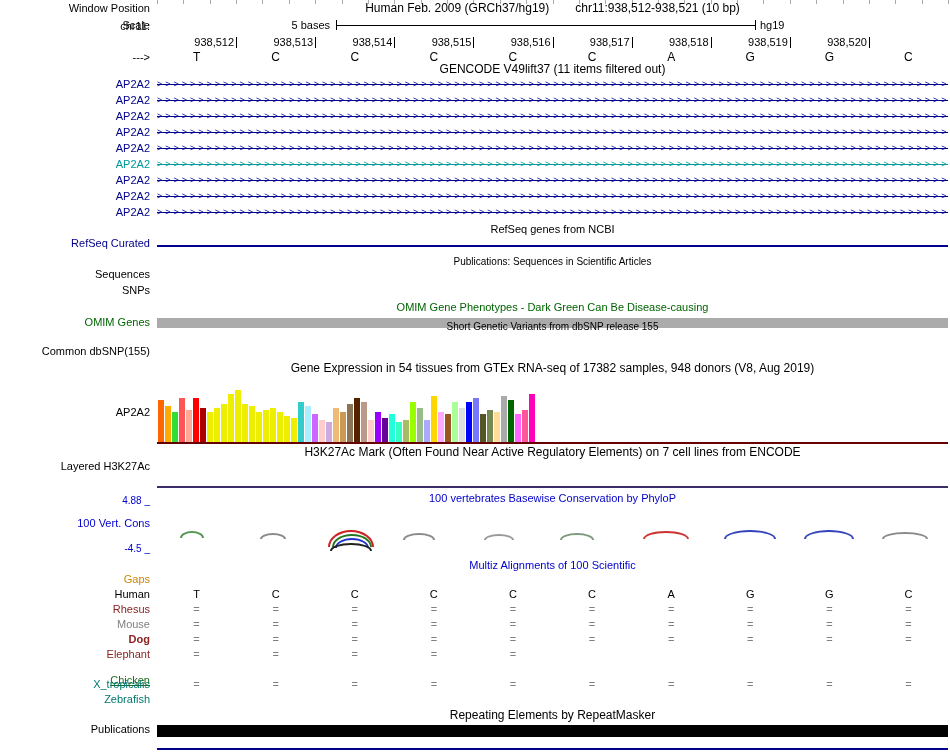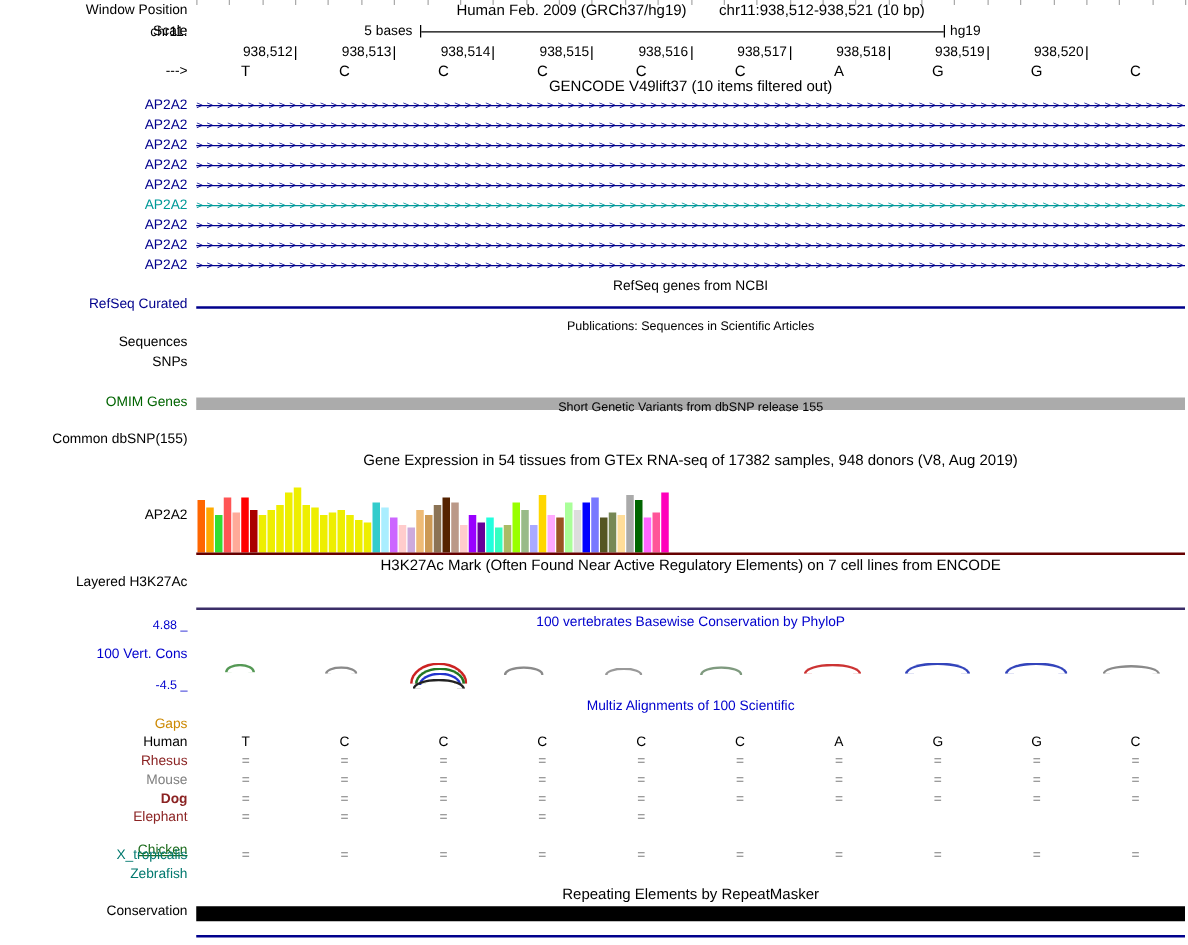--- a/index.html
+++ b/index.html
@@ -104,21 +104,21 @@
       <div class="base-cell" style="left: 315.2px; top: 51px; width: 79.1px;">C</div>
       <div class="base-cell" style="left: 394.3px; top: 51px; width: 79.1px;">C</div>
       <div class="base-cell" style="left: 473.4px; top: 51px; width: 79.1px;">C</div>
       <div class="base-cell" style="left: 552.5px; top: 51px; width: 79.1px;">C</div>
       <div class="base-cell" style="left: 631.6px; top: 51px; width: 79.1px;">A</div>
       <div class="base-cell" style="left: 710.7px; top: 51px; width: 79.1px;">G</div>
       <div class="base-cell" style="left: 789.8px; top: 51px; width: 79.1px;">G</div>
       <div class="base-cell" style="left: 868.9px; top: 51px; width: 79.1px;">C</div>
     </div>
 
-  <div class="ctitle fs12" style="top:63px;">GENCODE V49lift37 (10 items filtered out)</div>
+  <div class="ctitle fs12" style="top:63px;">GENCODE V49lift37 (11 items filtered out)</div>
   <div id="genes">
       <div class="lbl fs11" style="top: 78px; color: rgb(0, 0, 140);">AP2A2</div>
       <div class="gene-arrows" style="top: 78px; color: rgb(0, 0, 140); background-image: linear-gradient(rgb(0, 0, 140), rgb(0, 0, 140));">&gt;&gt;&gt;&gt;&gt;&gt;&gt;&gt;&gt;&gt;&gt;&gt;&gt;&gt;&gt;&gt;&gt;&gt;&gt;&gt;&gt;&gt;&gt;&gt;&gt;&gt;&gt;&gt;&gt;&gt;&gt;&gt;&gt;&gt;&gt;&gt;&gt;&gt;&gt;&gt;&gt;&gt;&gt;&gt;&gt;&gt;&gt;&gt;&gt;&gt;&gt;&gt;&gt;&gt;&gt;&gt;&gt;&gt;&gt;&gt;&gt;&gt;&gt;&gt;&gt;&gt;&gt;&gt;&gt;&gt;&gt;&gt;&gt;&gt;&gt;&gt;&gt;&gt;&gt;&gt;&gt;&gt;&gt;&gt;&gt;&gt;&gt;&gt;&gt;&gt;&gt;&gt;&gt;&gt;&gt;&gt;&gt;&gt;&gt;&gt;&gt;&gt;&gt;&gt;&gt;&gt;&gt;&gt;&gt;&gt;&gt;&gt;&gt;&gt;&gt;&gt;&gt;&gt;&gt;&gt;</div>
       <div class="lbl fs11" style="top: 94px; color: rgb(0, 0, 140);">AP2A2</div>
       <div class="gene-arrows" style="top: 94px; color: rgb(0, 0, 140); background-image: linear-gradient(rgb(0, 0, 140), rgb(0, 0, 140));">&gt;&gt;&gt;&gt;&gt;&gt;&gt;&gt;&gt;&gt;&gt;&gt;&gt;&gt;&gt;&gt;&gt;&gt;&gt;&gt;&gt;&gt;&gt;&gt;&gt;&gt;&gt;&gt;&gt;&gt;&gt;&gt;&gt;&gt;&gt;&gt;&gt;&gt;&gt;&gt;&gt;&gt;&gt;&gt;&gt;&gt;&gt;&gt;&gt;&gt;&gt;&gt;&gt;&gt;&gt;&gt;&gt;&gt;&gt;&gt;&gt;&gt;&gt;&gt;&gt;&gt;&gt;&gt;&gt;&gt;&gt;&gt;&gt;&gt;&gt;&gt;&gt;&gt;&gt;&gt;&gt;&gt;&gt;&gt;&gt;&gt;&gt;&gt;&gt;&gt;&gt;&gt;&gt;&gt;&gt;&gt;&gt;&gt;&gt;&gt;&gt;&gt;&gt;&gt;&gt;&gt;&gt;&gt;&gt;&gt;&gt;&gt;&gt;&gt;&gt;&gt;&gt;&gt;&gt;&gt;</div>
       <div class="lbl fs11" style="top: 110px; color: rgb(0, 0, 140);">AP2A2</div>
       <div class="gene-arrows" style="top: 110px; color: rgb(0, 0, 140); background-image: linear-gradient(rgb(0, 0, 140), rgb(0, 0, 140));">&gt;&gt;&gt;&gt;&gt;&gt;&gt;&gt;&gt;&gt;&gt;&gt;&gt;&gt;&gt;&gt;&gt;&gt;&gt;&gt;&gt;&gt;&gt;&gt;&gt;&gt;&gt;&gt;&gt;&gt;&gt;&gt;&gt;&gt;&gt;&gt;&gt;&gt;&gt;&gt;&gt;&gt;&gt;&gt;&gt;&gt;&gt;&gt;&gt;&gt;&gt;&gt;&gt;&gt;&gt;&gt;&gt;&gt;&gt;&gt;&gt;&gt;&gt;&gt;&gt;&gt;&gt;&gt;&gt;&gt;&gt;&gt;&gt;&gt;&gt;&gt;&gt;&gt;&gt;&gt;&gt;&gt;&gt;&gt;&gt;&gt;&gt;&gt;&gt;&gt;&gt;&gt;&gt;&gt;&gt;&gt;&gt;&gt;&gt;&gt;&gt;&gt;&gt;&gt;&gt;&gt;&gt;&gt;&gt;&gt;&gt;&gt;&gt;&gt;&gt;&gt;&gt;&gt;&gt;&gt;</div>
       <div class="lbl fs11" style="top: 126px; color: rgb(0, 0, 140);">AP2A2</div>
       <div class="gene-arrows" style="top: 126px; color: rgb(0, 0, 140); background-image: linear-gradient(rgb(0, 0, 140), rgb(0, 0, 140));">&gt;&gt;&gt;&gt;&gt;&gt;&gt;&gt;&gt;&gt;&gt;&gt;&gt;&gt;&gt;&gt;&gt;&gt;&gt;&gt;&gt;&gt;&gt;&gt;&gt;&gt;&gt;&gt;&gt;&gt;&gt;&gt;&gt;&gt;&gt;&gt;&gt;&gt;&gt;&gt;&gt;&gt;&gt;&gt;&gt;&gt;&gt;&gt;&gt;&gt;&gt;&gt;&gt;&gt;&gt;&gt;&gt;&gt;&gt;&gt;&gt;&gt;&gt;&gt;&gt;&gt;&gt;&gt;&gt;&gt;&gt;&gt;&gt;&gt;&gt;&gt;&gt;&gt;&gt;&gt;&gt;&gt;&gt;&gt;&gt;&gt;&gt;&gt;&gt;&gt;&gt;&gt;&gt;&gt;&gt;&gt;&gt;&gt;&gt;&gt;&gt;&gt;&gt;&gt;&gt;&gt;&gt;&gt;&gt;&gt;&gt;&gt;&gt;&gt;&gt;&gt;&gt;&gt;&gt;&gt;</div>
       <div class="lbl fs11" style="top: 142px; color: rgb(0, 0, 140);">AP2A2</div>
@@ -134,20 +134,21 @@
     </div>
 
   <div class="ctitle fs11" style="top:223px;">RefSeq genes from NCBI</div>
   <div class="lbl fs11 navy" style="top:237px;">RefSeq Curated</div>
   <div class="hline" style="top: 245px; height: 2px; background: rgb(0, 0, 140);"></div>
 
   <div class="ctitle fs10" style="top:255px;">Publications: Sequences in Scientific Articles</div>
   <div class="lbl fs11" style="top:268px;">Sequences</div>
   <div class="lbl fs11" style="top:284px;">SNPs</div>
 
+  <div class="ctitle fs11 green" style="top:301px;">OMIM Gene Phenotypes - Dark Green Can Be Disease-causing</div>
   <div class="lbl fs11 green" style="top:316px;">OMIM Genes</div>
   <div class="hline" style="top: 318px; height: 10px; background: rgb(171, 171, 171);"></div>
 
   <div class="ctitle fs10" style="top:320px;">Short Genetic Variants from dbSNP release 155</div>
   <div class="lbl fs11" style="top:345px;">Common dbSNP(155)</div>
 
   <div class="ctitle fs12" style="top:362px;">Gene Expression in 54 tissues from GTEx RNA-seq of 17382 samples, 948 donors (V8, Aug 2019)</div>
   <div class="lbl fs11" style="top:406px;">AP2A2</div>
   <div id="gtex-bars">
       <div class="gtex-bar" style="left: 158px; top: 400px; height: 42px; background: rgb(255, 102, 0);"></div>
@@ -293,17 +294,17 @@
       <div class="mz-cell" style="left: 473.4px; top: 678px; width: 79.1px; color: rgb(127, 127, 127);">=</div>
       <div class="mz-cell" style="left: 552.5px; top: 678px; width: 79.1px; color: rgb(127, 127, 127);">=</div>
       <div class="mz-cell" style="left: 631.6px; top: 678px; width: 79.1px; color: rgb(127, 127, 127);">=</div>
       <div class="mz-cell" style="left: 710.7px; top: 678px; width: 79.1px; color: rgb(127, 127, 127);">=</div>
       <div class="mz-cell" style="left: 789.8px; top: 678px; width: 79.1px; color: rgb(127, 127, 127);">=</div>
       <div class="mz-cell" style="left: 868.9px; top: 678px; width: 79.1px; color: rgb(127, 127, 127);">=</div>
       <div class="lbl fs11" style="top: 693px; color: rgb(0, 120, 110);">Zebrafish</div>
     </div>
 
   <div class="ctitle fs12" style="top:709px;">Repeating Elements by RepeatMasker</div>
-  <div class="lbl fs11" style="top:723px;">Conservation</div>
+  <div class="lbl fs11" style="top:723px;">Publications</div>
   <div class="hline" style="top: 725px; height: 12px; background: rgb(0, 0, 0);"></div>
 
   <div class="hline" style="top: 748px; height: 2px; background: rgb(0, 0, 140);"></div>
 </div>
 
 </body></html>

